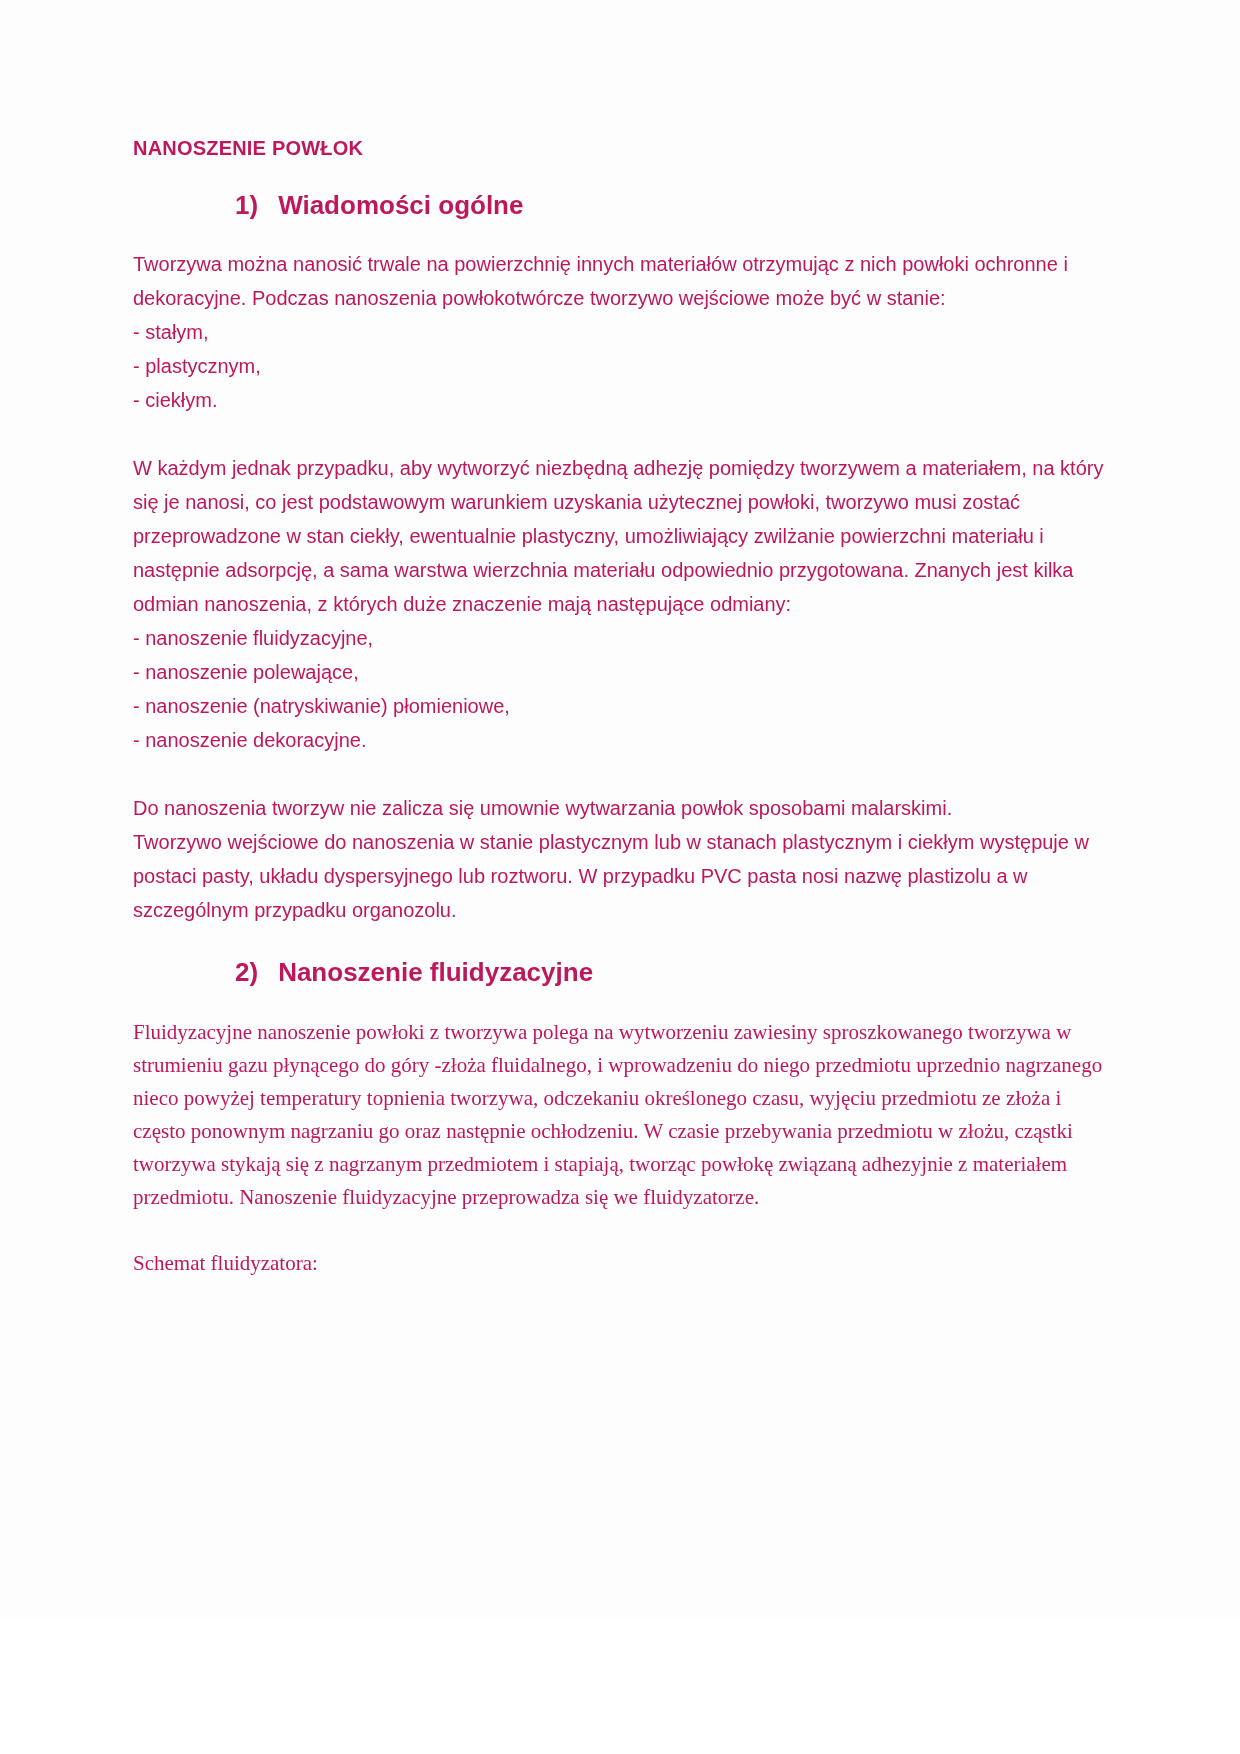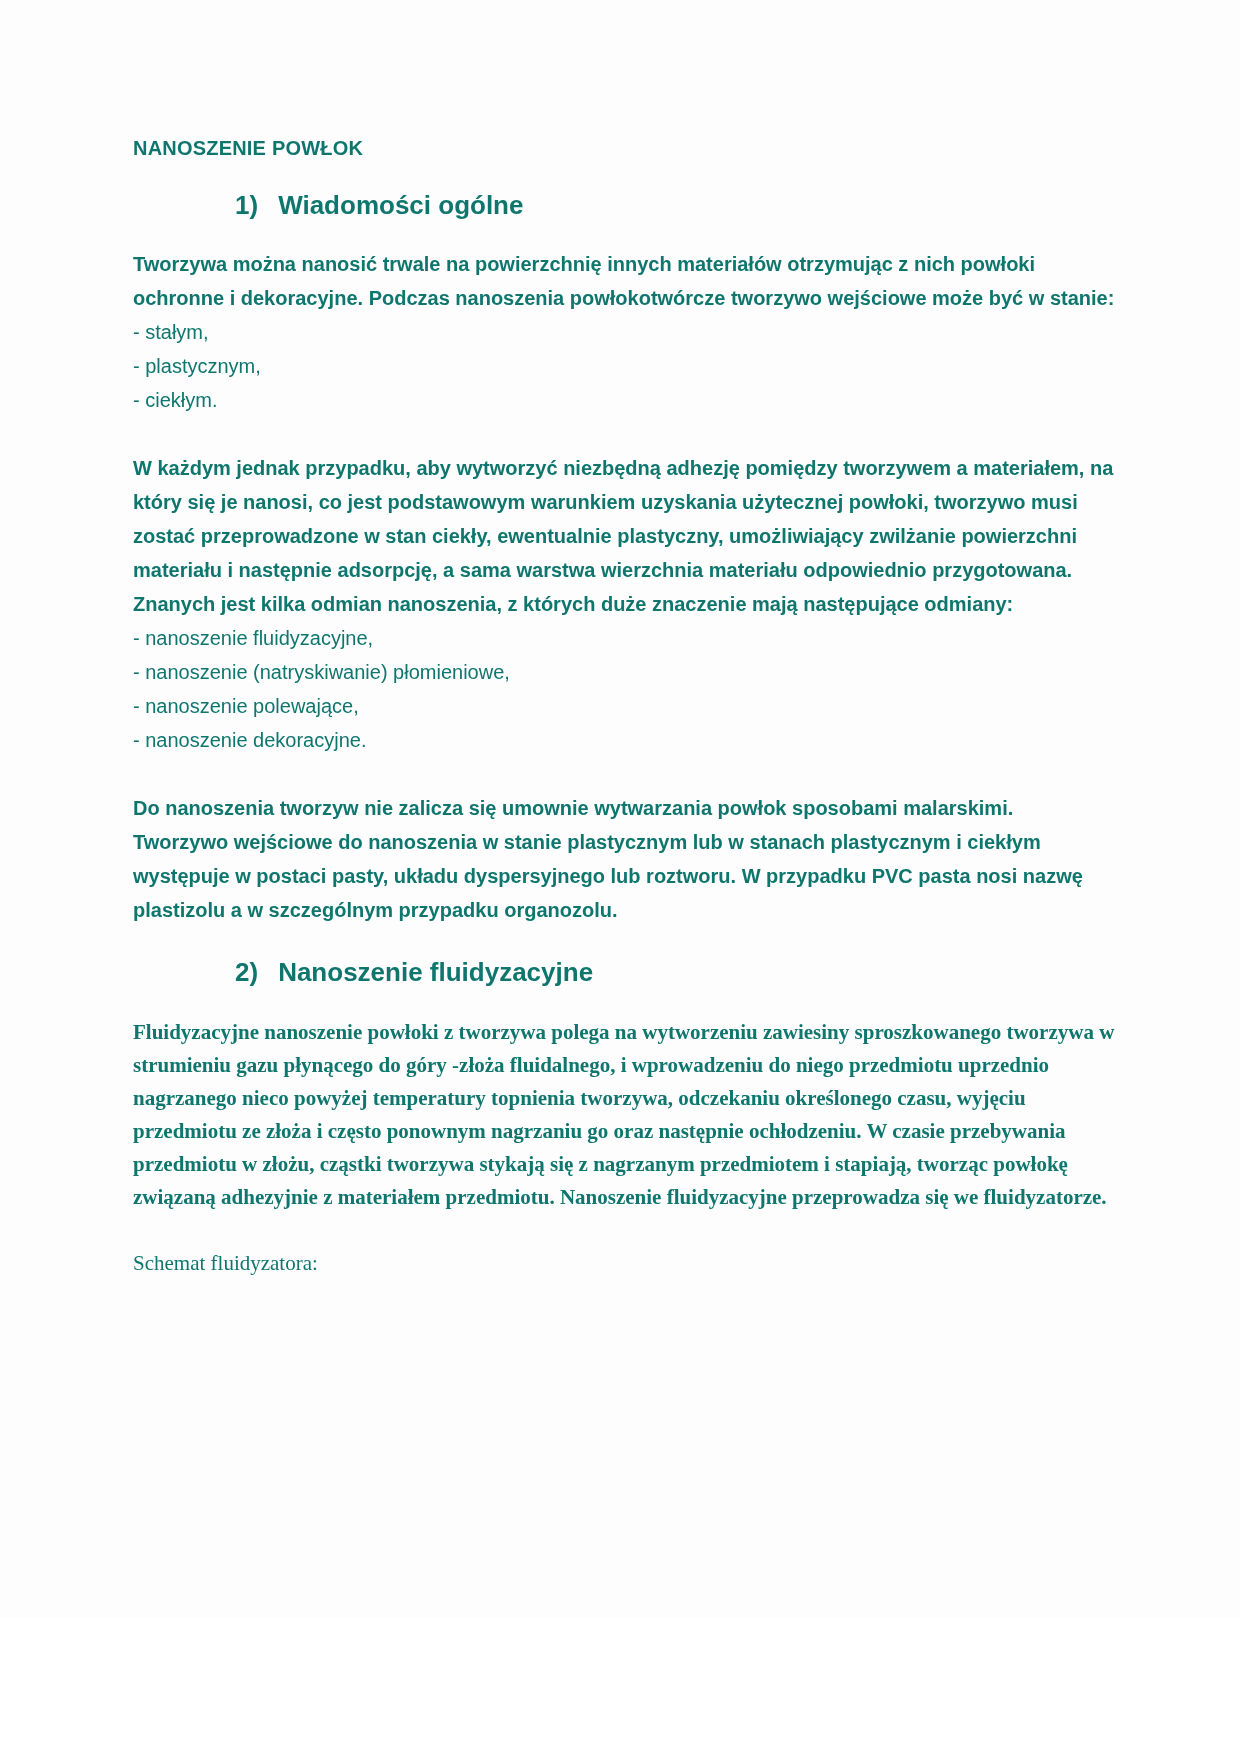--- a/index.html
+++ b/index.html
@@ -5,21 +5,21 @@
   html, body {
     margin: 0;
     padding: 0;
     background: #ffffff;
   }
   .page {
     position: relative;
     width: 1240px;
     height: 1618px;
     background: #fdfdfd;
-    color: #0f766e;
+    color: #be185d;
     box-sizing: border-box;
     padding: 137px 80px 0 133px;
     font-family: "Liberation Sans", sans-serif;
     overflow: hidden;
   }
   .content {
     width: 985px;
   }
   .doc-title {
     font-size: 20px;
@@ -39,21 +39,20 @@
   }
   .body-sans {
     font-size: 20px;
     line-height: 34px;
   }
   .body-sans p {
     margin: 0 0 0 0;
   }
   .para {
     margin: 0;
-    font-weight: bold;
   }
   .block-gap {
     height: 34px;
   }
   .dash-list div {
     line-height: 34px;
   }
   .body-serif {
     font-family: "Liberation Serif", serif;
     font-size: 21px;
@@ -89,22 +88,22 @@
         <div class="line">- plastycznym,</div>
         <div class="line">- ciekłym.</div>
       </div>
 
       <div class="block-gap"></div>
 
       <p class="para">W każdym jednak przypadku, aby wytworzyć niezbędną adhezję pomiędzy tworzywem a materiałem, na który się je nanosi, co jest podstawowym warunkiem uzyskania użytecznej powłoki, tworzywo musi zostać przeprowadzone w stan ciekły, ewentualnie plastyczny, umożliwiający zwilżanie powierzchni materiału i następnie adsorpcję, a sama warstwa wierzchnia materiału odpowiednio przygotowana. Znanych jest kilka odmian nanoszenia, z których duże znaczenie mają następujące odmiany:</p>
 
       <div class="dash-list">
         <div class="line">- nanoszenie fluidyzacyjne,</div>
+        <div class="line">- nanoszenie polewające,</div>
         <div class="line">- nanoszenie (natryskiwanie) płomieniowe,</div>
-        <div class="line">- nanoszenie polewające,</div>
         <div class="line">- nanoszenie dekoracyjne.</div>
       </div>
 
       <div class="block-gap"></div>
 
       <p class="para"><span class="line">Do nanoszenia tworzyw nie zalicza się umownie wytwarzania powłok sposobami malarskimi.</span><span>Tworzywo wejściowe do nanoszenia w stanie plastycznym lub w stanach plastycznym i ciekłym występuje w postaci pasty, układu dyspersyjnego lub roztworu. W przypadku PVC pasta nosi nazwę plastizolu a w szczególnym przypadku organozolu.</span></p>
     </div>
 
     <div class="section-heading" style="margin-bottom:28px;">
       <span class="num">2)</span><span>Nanoszenie fluidyzacyjne</span>

